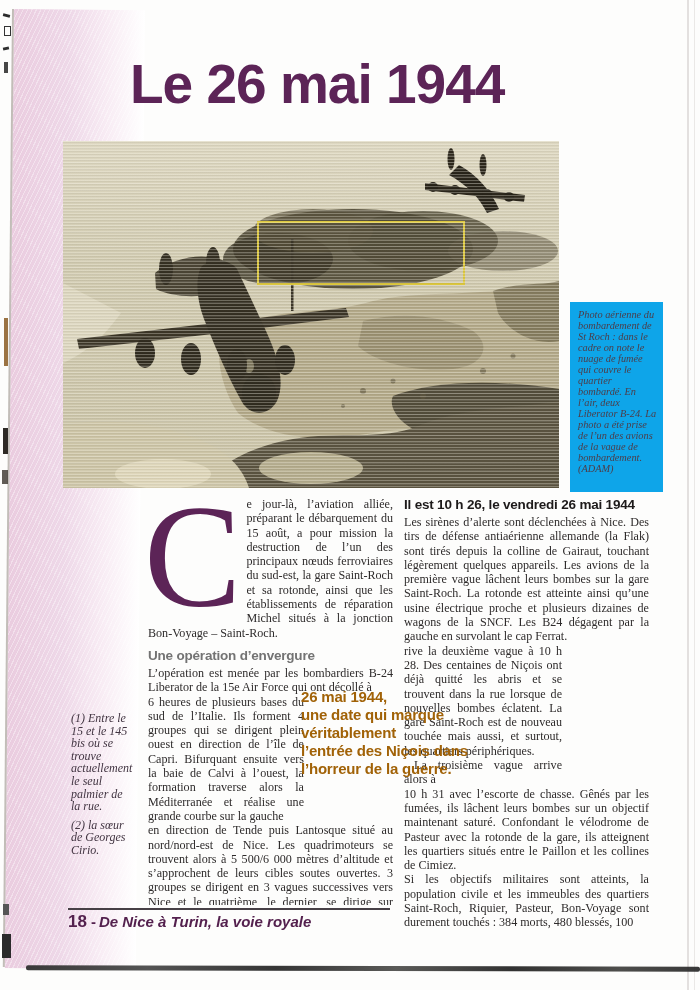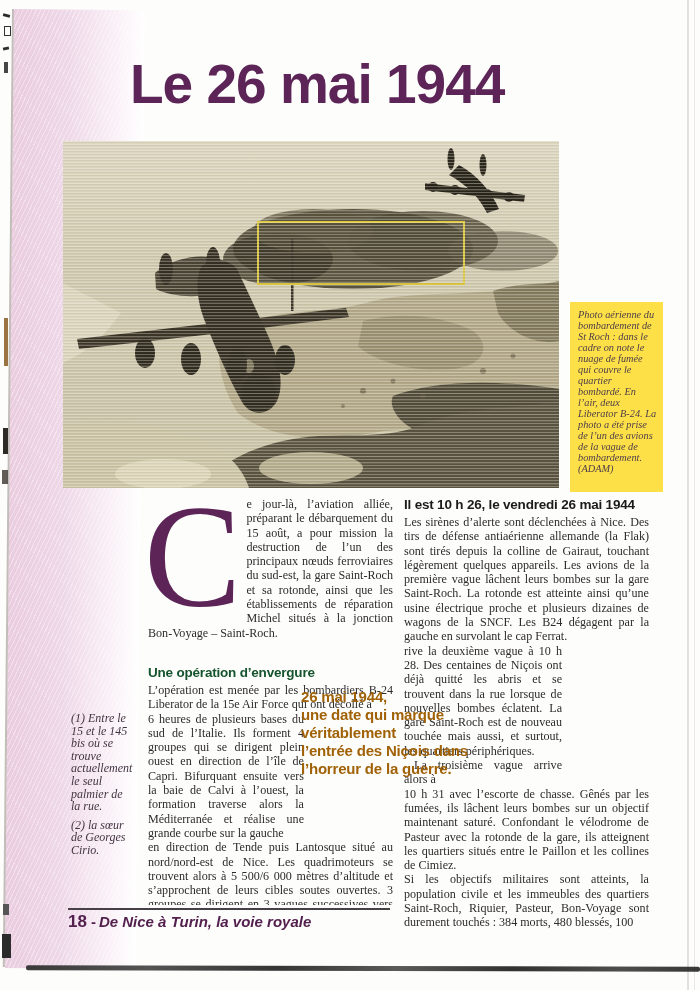--- a/index.html
+++ b/index.html
@@ -64,37 +64,37 @@
       repeating-linear-gradient(180deg, rgba(255,255,255,.10) 0 1px, rgba(0,0,0,0) 1px 7px);
   }
   .highlight-box {
     position:absolute; left:194px; top:80px; width:204px; height:60px;
     border:2.5px solid #dcc73e;
   }
 
   
   .caption {
     position:absolute; left:570px; top:302px; width:93px; min-height:190px;
-    background:#fde047; box-sizing:border-box; padding:7px 6px 9px 8px;
+    background:#0ea5e9; box-sizing:border-box; padding:7px 6px 9px 8px;
     font-style:italic; font-size:10.3px; line-height:11px; color:#4d3d49;
   }
 
   
   .col { position:absolute; top:497px; width:245px; }
   .col1 { left:148px; height:408px; overflow:hidden; }
   .col2 { left:404px; height:442px; overflow:hidden; }
   p.body { margin:0; text-align:justify; font-size:12.1px; line-height:14.3px; color:#2e2b2b; }
   .narrow-r { width:156px; }
   .narrow-l { width:158px; margin-left:87px; }
   .indent { text-indent:10px; }
   h3.head {
     font-family:"Liberation Sans", sans-serif; font-weight:bold;
     font-size:13.5px; letter-spacing:-.2px; margin:0 0 3px 0;
   }
-  h3.op { color:#14532d; margin-top:25px; }
+  h3.op { color:#737373; margin-top:8px; }
   h3.time { color:#1d1a1a; }
   .dropcap {
     float:left; font-family:"Liberation Serif", serif;
     font-size:146px; line-height:112px; color:#5c2457;
     margin:4px 5px 0 -4px;
   }
 
   
   .pullquote {
     position:absolute; left:301px; top:688px; width:192px; text-align:left;

